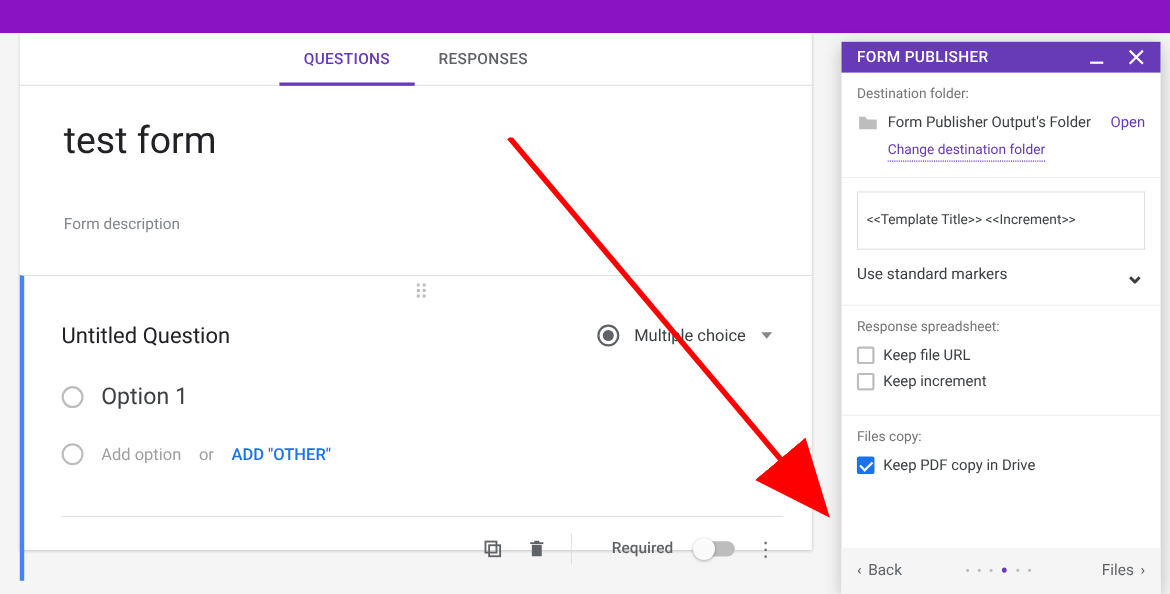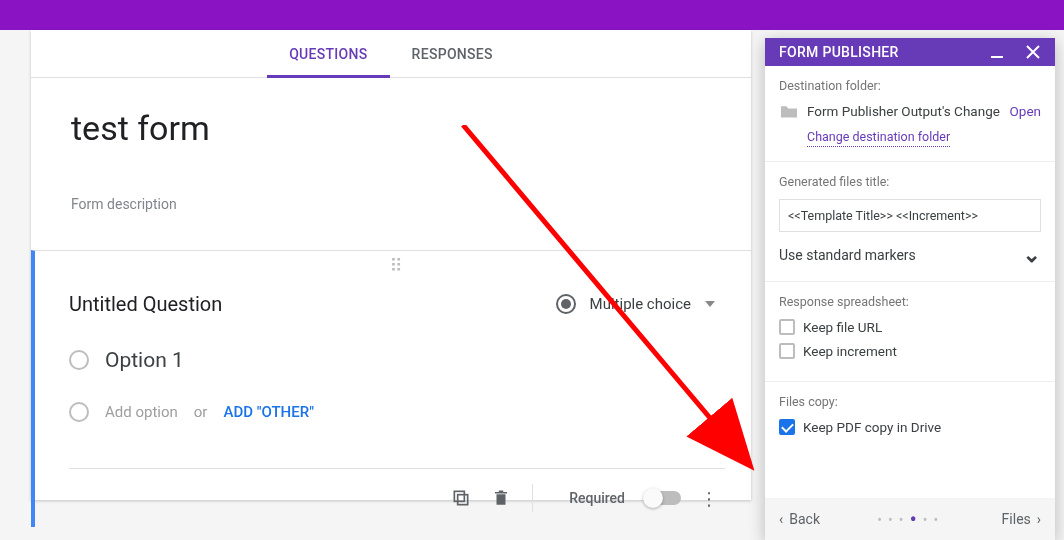--- a/index.html
+++ b/index.html
@@ -1,19 +1,19 @@
 <!DOCTYPE html>
 <html><head>
 <meta charset="utf-8">
 <style>
   * { box-sizing: border-box; margin: 0; padding: 0; font-family: Roboto, Arial, sans-serif; }
   body { background: #f5f5f5; width: 1064px; height: 540px; position: relative; overflow: hidden; }
   .top-bar { position: absolute; top: 0; left: 0; right: 0; height: 30px; background: #8a14c4; }
   .main-card {
-    position: absolute; top: 30px; left: 31px; width: 720px; height: 470px;
+    position: absolute; top: 30px; left: 18px; width: 720px; height: 470px;
     background: #fff; box-shadow: 0 1px 3px rgba(0,0,0,0.2);
   }
   .tabs { display: flex; justify-content: center; border-bottom: 1px solid #e0e0e0; height: 48px; }
   .tab { padding: 0 22px; font-size: 14px; font-weight: 500; letter-spacing: .3px; color: #5f6368;
          display: flex; align-items: center; cursor: pointer; position: relative; }
   .tab.active { color: #673ab7; }
   .tab.active::after { content:""; position:absolute; bottom:-1px; left:0; right:0; height:3px; background:#673ab7; }
   .form-header { padding: 30px 40px 20px; }
   .form-title { font-size: 34px; font-weight: 400; color: #202124; margin-bottom: 48px; }
   .form-desc { font-size: 14px; color: #80868b; }
@@ -54,21 +54,21 @@
   .panel-min { width:12px; height:2px; background:#fff; margin-top:10px; margin-right:22px; cursor:pointer; }
   .panel-close { cursor:pointer; }
   .panel-body { flex:1; overflow:auto; font-size:13px; color:#5f6368; }
   .section { padding:12px 14px 14px; border-bottom:1px solid #eee; }
   .sec-label { font-size:12.5px; color:#757575; margin-bottom:10px; }
   .dest-row { display:flex; align-items:center; gap:8px; }
   .folder-icon { width:20px; height:16px; fill:#bdbdbd; flex:none; }
   .dest-name { flex:1; color:#3c4043; font-size:13.5px; }
   .open-link { color:#673ab7; font-size:13.5px; cursor:pointer; }
   .change-link { color:#673ab7; font-size:12.5px; border-bottom:1px dotted #673ab7; display:inline-block; margin-top:10px; margin-left:28px; padding-bottom:2px; cursor:pointer;}
-  .title-input { width:100%; border:1px solid #e0e0e0; padding:8px 8px; font-size:12.5px; color:#3c4043; }
+  .title-input { width:100%; border:1px solid #e0e0e0; padding:18px 8px; font-size:12.5px; color:#3c4043; }
   .markers-row { display:flex; align-items:center; justify-content:space-between; margin-top:10px; cursor:pointer;}
   .markers-text { font-size:14px; color:#3c4043; }
   .chev { font-size:22px; font-weight:bold; color:#3c4043; }
   .cb-row { display:flex; align-items:center; gap:8px; margin-top:6px; margin-bottom:8px; cursor:pointer;}
   .cb { width:16px; height:16px; border:2px solid #bdbdbd; border-radius:2px; flex:none; }
   .cb.checked { background:#1a73e8; border-color:#1a73e8; position:relative; }
   .cb.checked::after { content:""; position:absolute; left:3px; top:0px; width:5px; height:9px; border:solid #fff; border-width:0 2px 2px 0; transform:rotate(45deg); }
   .cb-label { color:#3c4043; font-size:13.5px; }
   .panel-footer { height:42px; background:#f5f5f5; display:flex; align-items:center; padding:0 14px; font-size:14px; }
   .ft-btn { display:flex; align-items:center; gap:6px; color:#5f6368; cursor:pointer; }
@@ -157,28 +157,27 @@
       </svg>
   </div>
 
   <div class="panel-body">
     <div class="section">
       <div class="sec-label">Destination folder:</div>
       <div class="dest-row">
         <svg class="folder-icon" viewBox="0 0 24 20">
           <path d="M2 4h7l2 3h11v11H2z"></path>
           </svg>
-        <span class="dest-name">Form Publisher Output's Change</span>
+        <span class="dest-name">Form Publisher Output's Folder</span>
         <span class="open-link">Open</span>
       </div>
       <span class="change-link">Change destination folder</span>
     </div>
 
     <div class="section">
-      <div class="sec-label">Generated files title:</div>
       <input class="title-input" value="&lt;&lt;Template Title&gt;&gt; &lt;&lt;Increment&gt;&gt;" style="">
       <div class="markers-row">
         <span class="markers-text">Use standard markers</span>
         <span class="chev">⌄</span>
       </div>
     </div>
 
     <div class="section">
       <div class="sec-label">Response spreadsheet:</div>
       <div class="cb-row">

